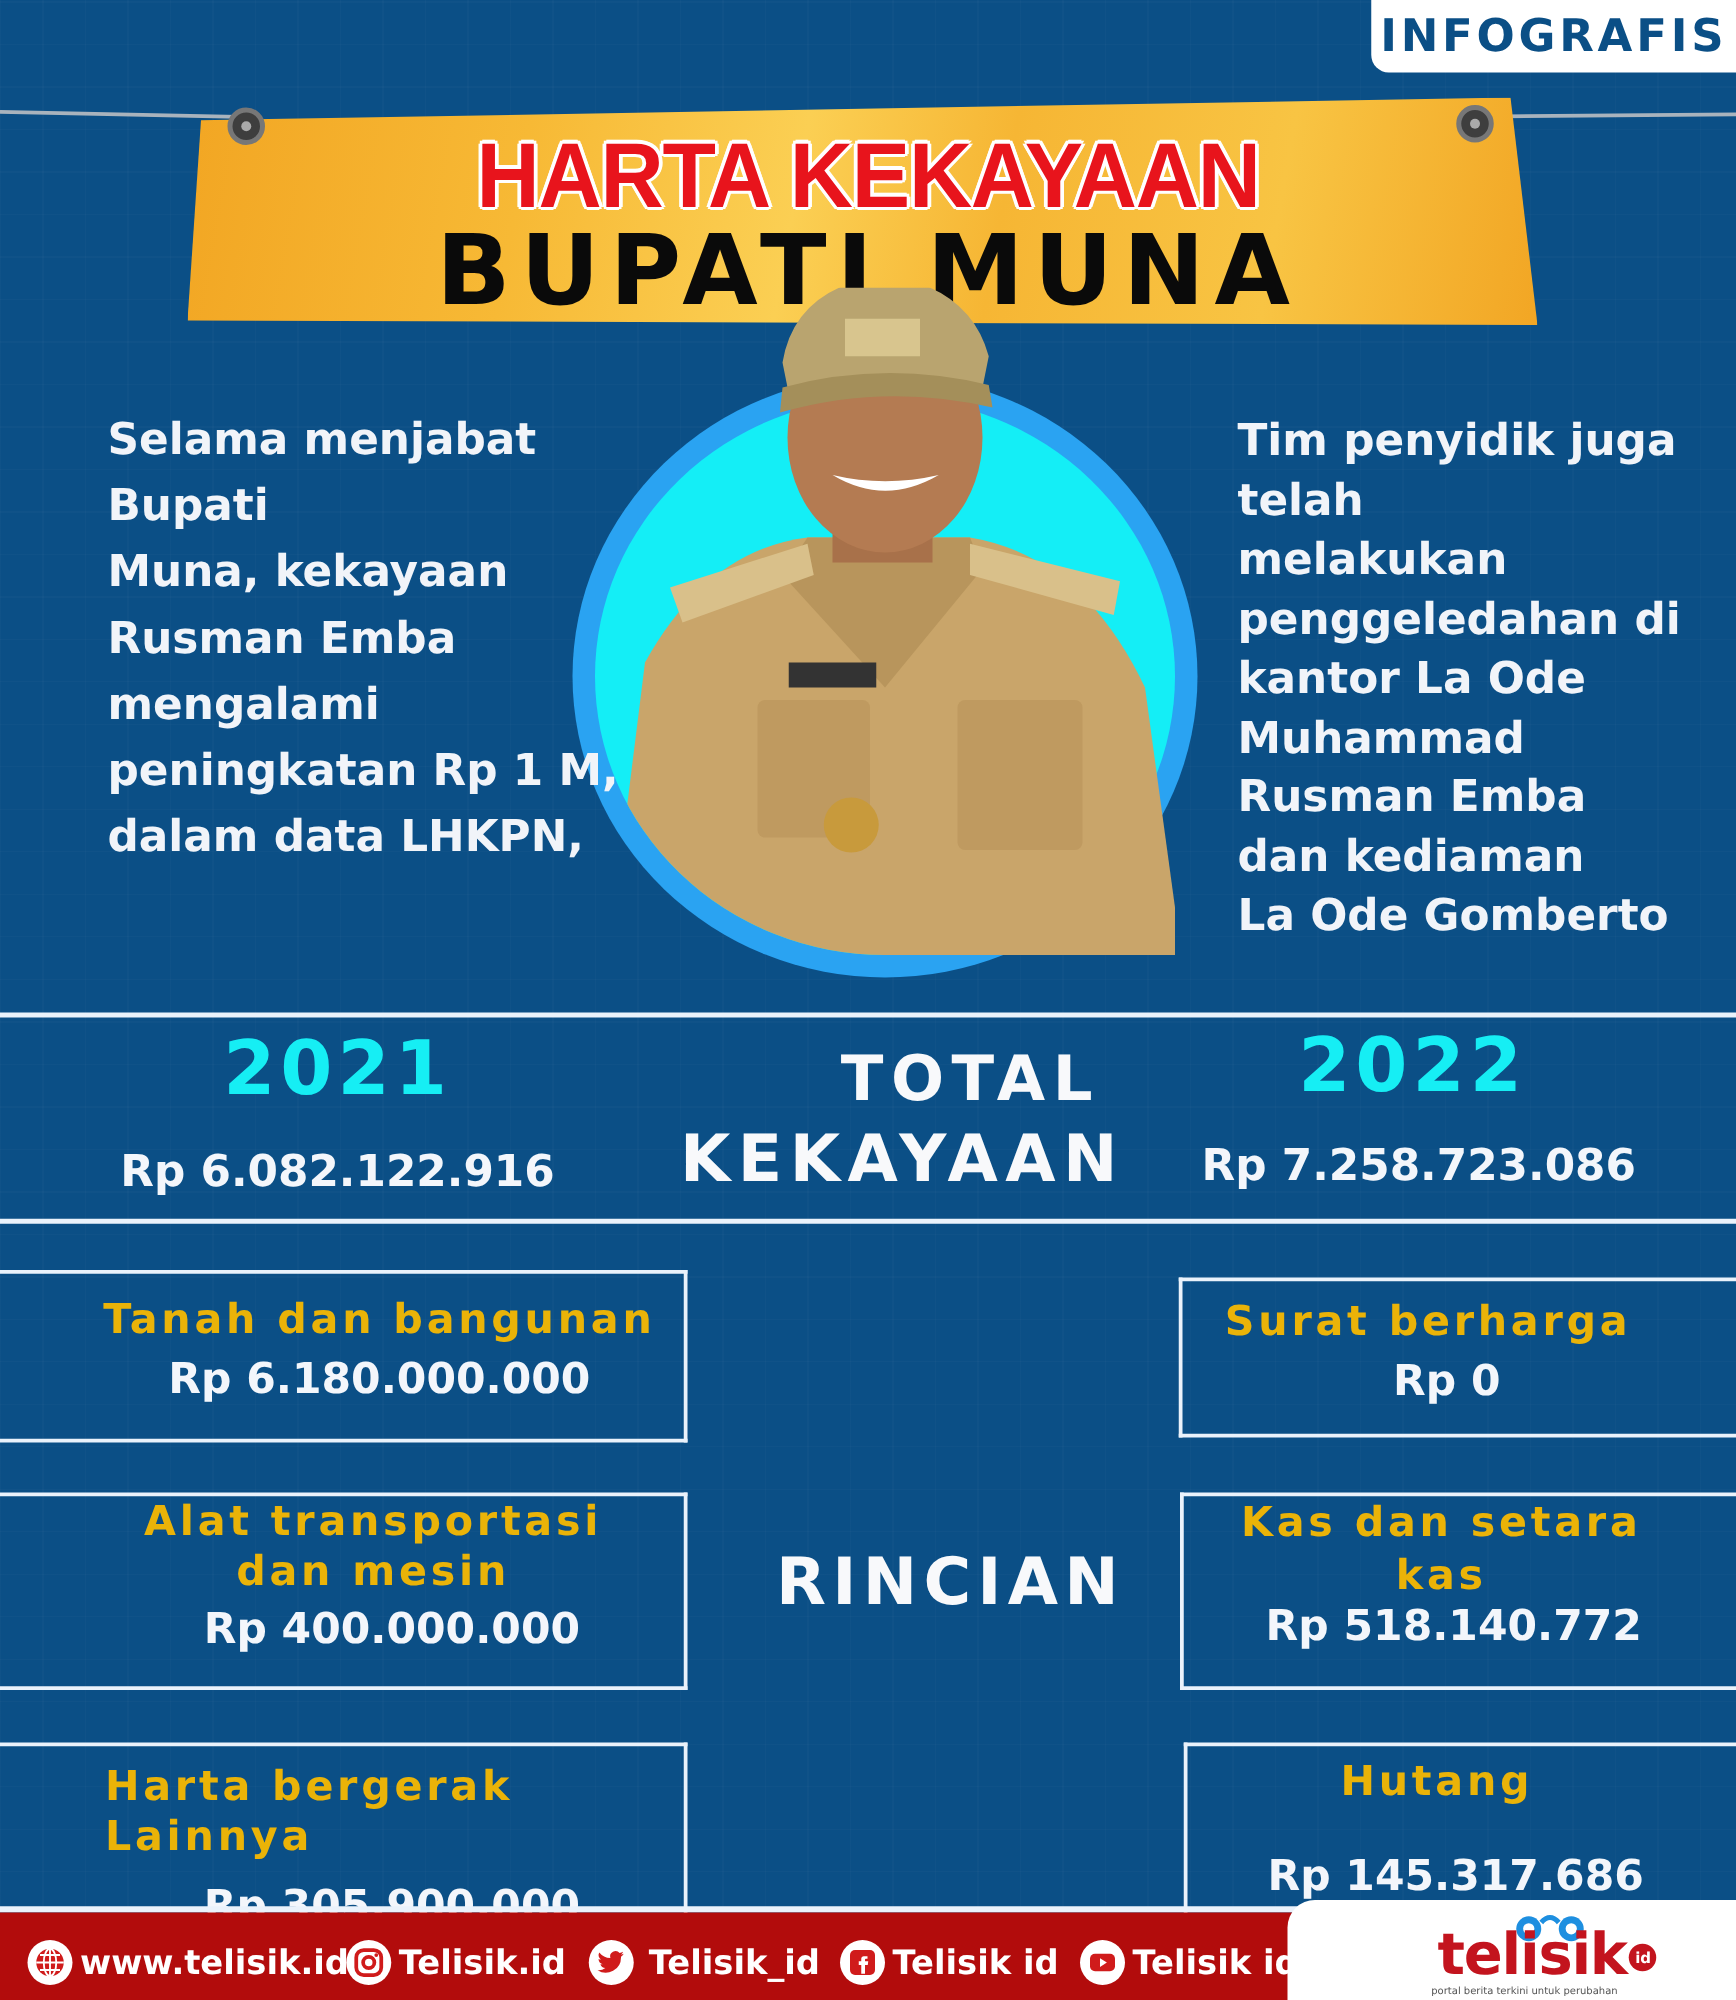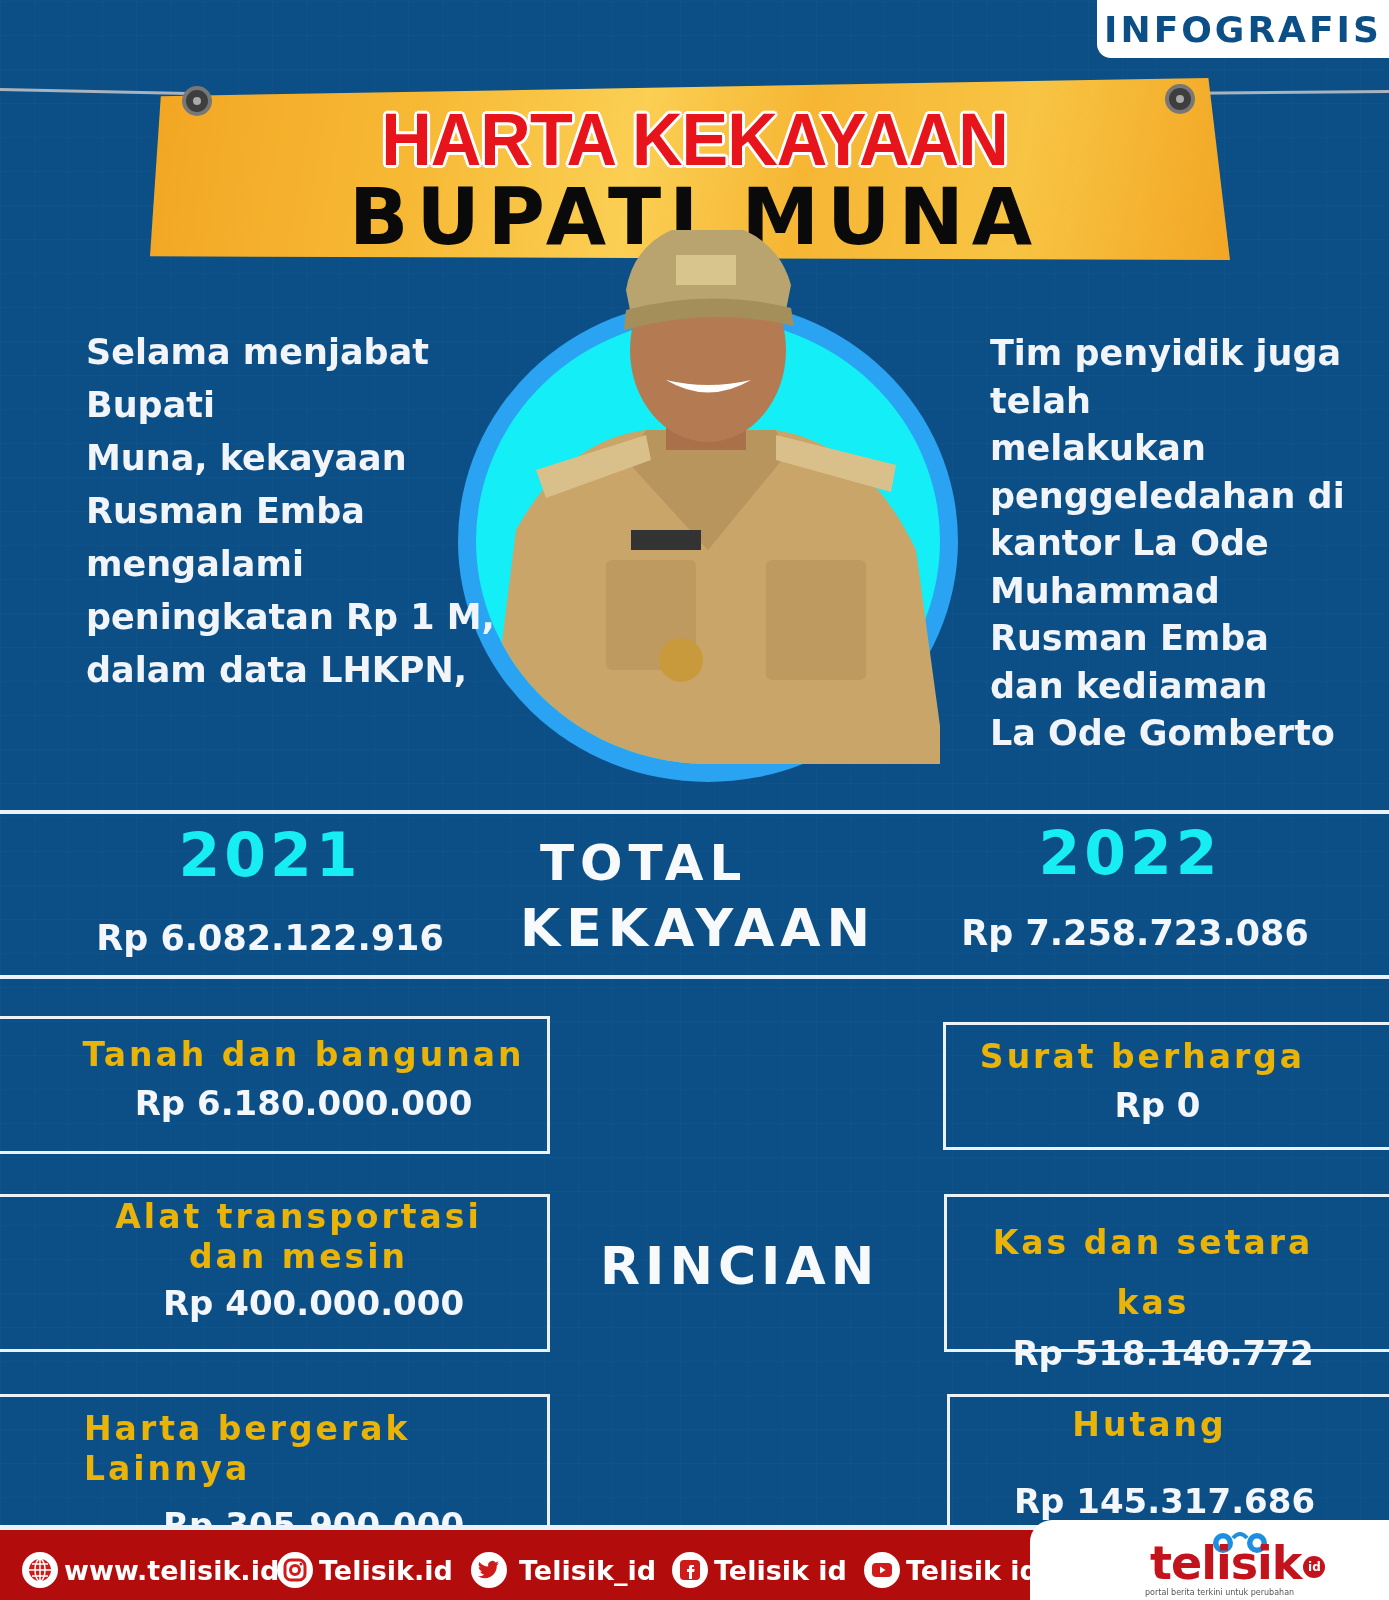--- a/index.html
+++ b/index.html
@@ -55,21 +55,21 @@
   .para { font-weight:bold; font-size:35px; line-height:53px; color:#f1f4f9; }
   .para-left { left:86px; top:326px; width:460px; }
   .para-right { left:990px; top:330px; width:380px; line-height:47.5px; }
 
   
   .hline { height:4px; background:#eaf2fb; }
 
   
   .year { font-weight:bold; font-size:60px; color:#16eef4; letter-spacing:4px; text-align:center; }
   .money-lg { font-weight:bold; font-size:35px; color:#f3f6fb; text-align:center; }
-  .center-label { font-weight:bold; color:#f8f9fb; text-align:left; letter-spacing:6px; }
+  .center-label { font-weight:bold; color:#f8f9fb; text-align:right; letter-spacing:6px; }
 
   
   .box { border:3px solid #eaf2fb; box-sizing:border-box; }
   .box-left { border-left:none; }
   .box-right { border-right:none; }
   .box-label { font-weight:bold; font-size:33px; color:#eab308; letter-spacing:3px; text-align:center; line-height:40px; }
   .box-value { font-weight:bold; font-size:34px; color:#f3f6fb; text-align:center;padding-left:30px; }
 
   
   .footer { left:0; top:1530px; width:1389px; height:70px; background:#b20c0c; }
@@ -173,21 +173,21 @@
   <div class="box-value" style="margin-top:16px;padding-left:80px;">Rp 305.900.000</div>
 </div>
 
 <div class="abs center-label" style="left:600px;top:1236px;width:300px;font-size:52px;letter-spacing:5px;">RINCIAN</div>
 
 <div class="abs box box-right" style="left:943px;top:1022px;width:446px;height:128px;">
   <div class="box-label" style="margin-top:12px;padding-right:50px;">Surat berharga</div>
   <div class="box-value" style="margin-top:8px;padding-right:50px;">Rp 0</div>
 </div>
 <div class="abs box box-right" style="left:944px;top:1194px;width:445px;height:158px;">
-  <div class="box-label" style="margin-top:16px;padding:0 60px 0 30px;line-height:60px;text-align:center;">Kas dan setara kas</div>
+  <div class="box-label" style="margin-top:0;padding:0 60px 0 30px;line-height:42px;text-align:center;">Kas dan setara kas</div>
   <div class="box-value" style="margin-top:0px;padding-right:40px;">Rp 518.140.772</div>
 </div>
 <div class="abs box box-right" style="left:947px;top:1394px;width:442px;height:140px;">
   <div class="box-label" style="margin-top:8px;padding-right:40px;">Hutang</div>
   <div class="box-value" style="margin-top:36px;padding-right:40px;">Rp 145.317.686</div>
 </div>
 
 <div class="abs footer-sep"></div>
 <div class="abs footer"></div>
 

